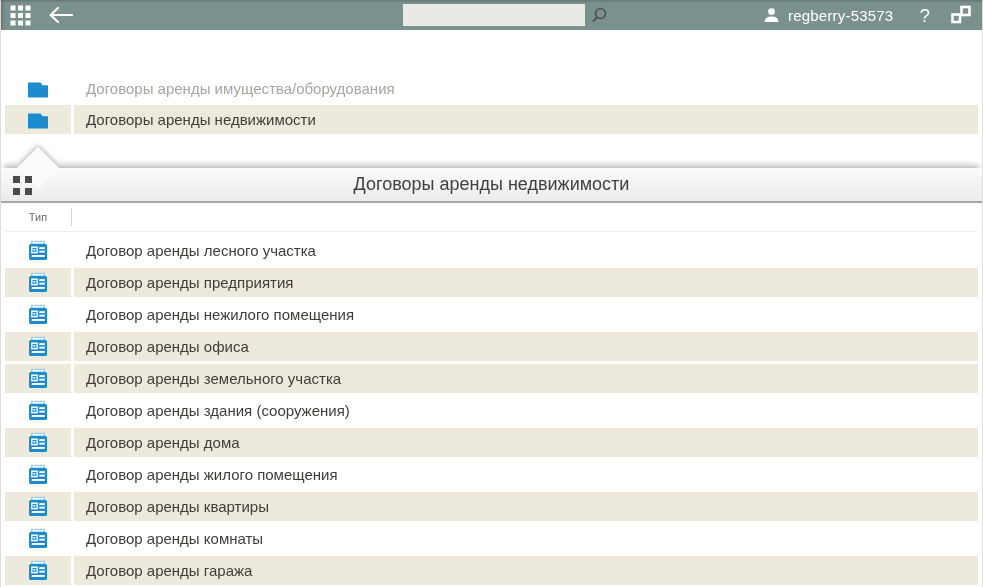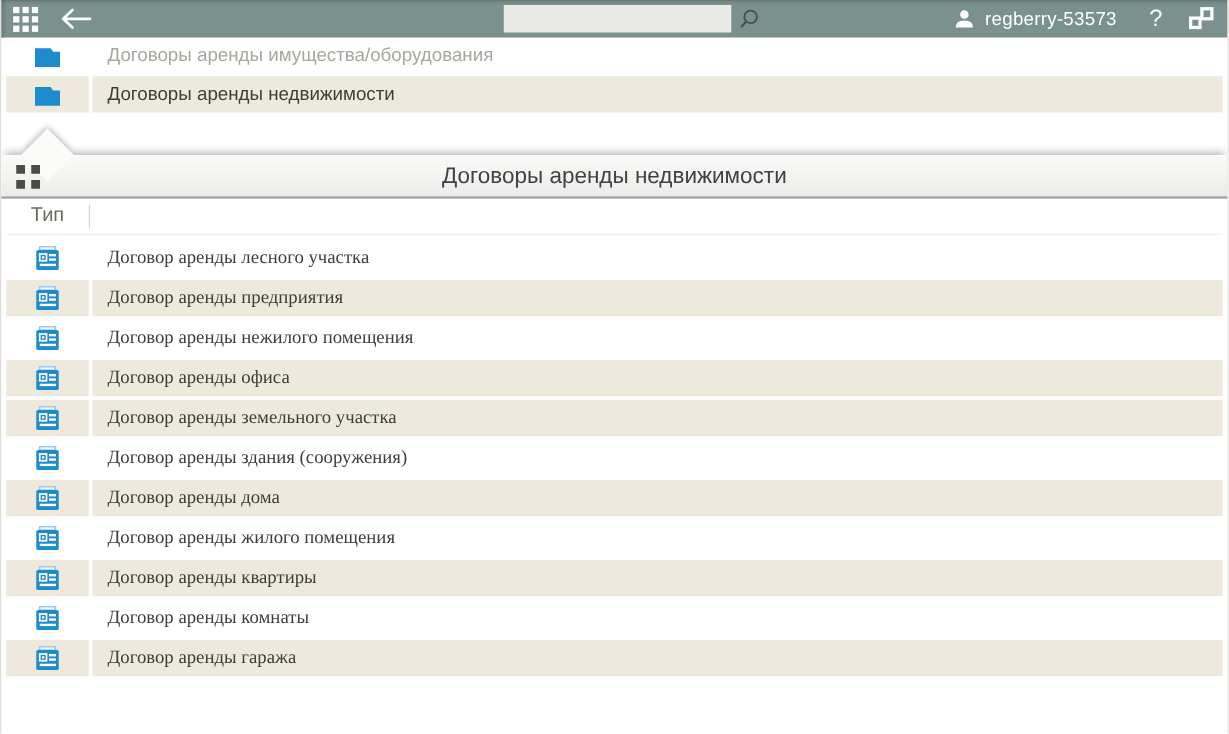--- a/index.html
+++ b/index.html
@@ -27,21 +27,21 @@
     flex:1; height:100%; border:none; outline:none; background:transparent;
     font-family:"Liberation Sans", sans-serif; font-size:13px; color:#3c3c3c; padding:0 4px 0 8px;
   }
   .search-btn { width:26px; height:22px; display:flex; align-items:center; justify-content:center; cursor:pointer; }
   .tb-right { position:absolute; right:10px; top:0; height:30px; display:flex; align-items:center; }
   .user { display:flex; align-items:center; gap:8px; cursor:pointer; }
   .username { color:#fff; font-size:15px; letter-spacing:.2px; }
   .help { color:#fff; font-size:19px; margin:0 20px 0 26px; cursor:pointer; line-height:1; }
   .winsq { cursor:pointer; display:flex; align-items:center; }
   
-  .folders { padding-top:0; }
+  .folders { padding-top:0;margin-top:44px; }
   .folder-row { display:flex; height:29px; margin:0 4px 2px 4px; cursor:pointer; }
   .folder-row .cell-icon, .folder-row .cell-name { background:transparent; }
   .folder-row.selected .cell-icon, .folder-row.selected .cell-name { background:#edeadd; }
   .cell-icon { width:66px; display:flex; align-items:center; justify-content:center; flex-shrink:0; }
   .cell-gap { width:3px; flex-shrink:0; }
   .cell-name {
     flex:1; display:flex; align-items:center; padding-left:12px;
     font-size:15px; color:#3e3e39; white-space:nowrap; overflow:hidden;
   }
   .folder-row.inactive .cell-name { color:#a7a7a0; }
@@ -61,25 +61,25 @@
     z-index:1;
   }
   .page-title { position:relative; z-index:2; font-size:18px; color:#414141; }
   .view-toggle {
     position:absolute; left:12px; top:8px; z-index:2; width:19px; height:19px;
     display:grid; grid-template-columns:7px 7px; grid-template-rows:7px 7px; gap:5px; cursor:pointer;
   }
   .view-toggle span { background:#4b4b49; width:7px; height:7px; }
   
   .thead { display:flex; align-items:center; height:29px; margin:0 4px; border-bottom:1px solid #efefec; }
-  .th-type { width:66px; text-align:center; font-size:16px; color:#6a6a62; }
+  .th-type { width:66px; text-align:center; font-size:11px; color:#6a6a62; }
   .th-div { width:1px; height:18px; background:#d4d4d2; }
   .th-name { flex:1; padding-left:12px; font-size:11px; color:#6a6a62; }
   .rows { padding-top:4px; }
-  .trow { display:flex; height:29px; margin:0 4px 3px 4px; cursor:pointer;font-family:Liberation Serif, serif; }
+  .trow { display:flex; height:29px; margin:0 4px 3px 4px; cursor:pointer; }
   .trow .cell-icon, .trow .cell-name { background:#fff; }
   .trow.alt .cell-icon, .trow.alt .cell-name { background:#edeadd; }
 </style>
 </head>
 <body>
 
 <div class="app">
 
   <div class="topbar">
     <div class="tb-btn apps-btn">

